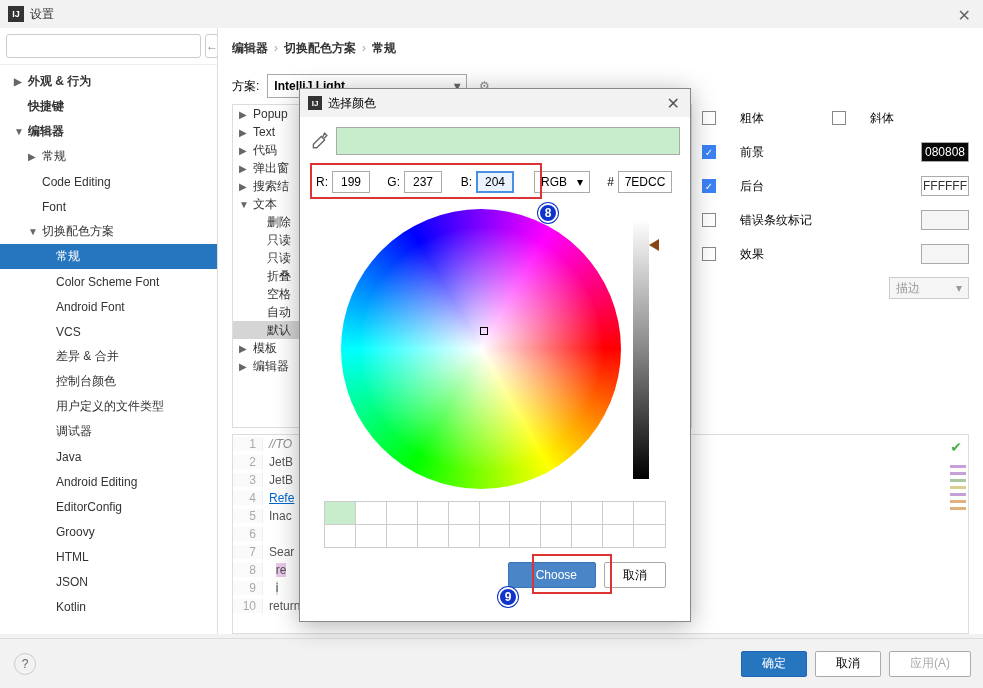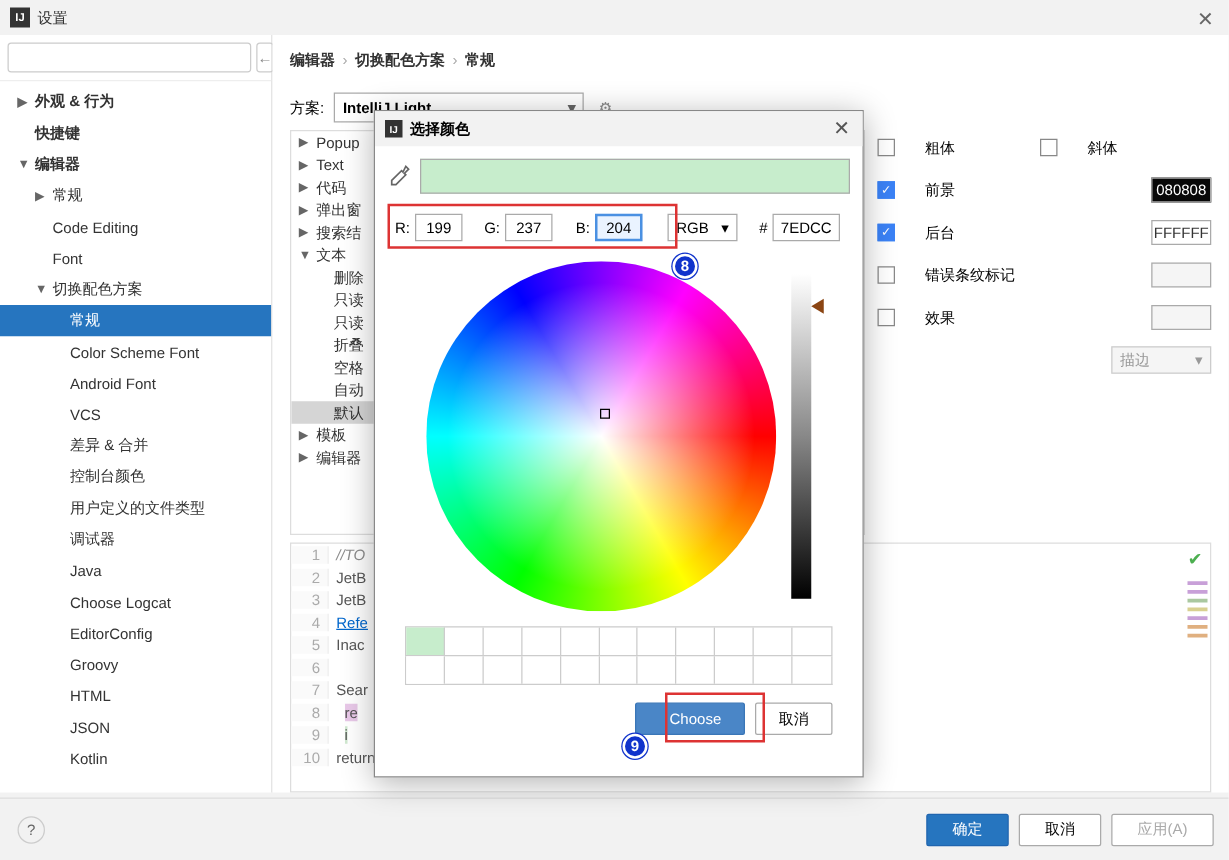--- a/index.html
+++ b/index.html
@@ -59,21 +59,21 @@
 .code-text .comment { color: #8c8c8c; font-style: italic; }
 .code-text .link { color: #0066cc; text-decoration: underline; }
 .green-check { position:absolute; top:4px; right:6px; color:#4caf50; font-size:14px; }
 .ruler-marks { position:absolute; right:2px; top:30px; display:flex; flex-direction:column; gap:4px; }
 .ruler-marks div { width:16px; height:3px; }
 
 
 .color-dialog { position: absolute; left: 299px; top: 88px; width: 392px; height: 534px; background: #fff; border: 1px solid #888; box-shadow: 0 4px 24px rgba(0,0,0,0.3); z-index: 10; }
 .cd-title { height: 28px; background: #f2f2f2; display: flex; align-items: center; padding: 0 8px; position:relative; }
 .cd-title .app-icon { width:14px; height:14px; background:#333; color:#fff; font-size:8px; display:flex; align-items:center; justify-content:center; font-weight:bold; }
-.cd-title .t { margin-left: 6px; font-weight: bold; }
+.cd-title .t { margin-left: 6px; font-weight: normal; }
 .cd-title .x { position:absolute; right:10px; font-size:16px; color:#555; }
 
 .cd-body { padding: 10px; }
 .preview-row { display: flex; align-items: center; gap: 8px; margin-bottom: 10px; }
 .eyedrop { width: 18px; height: 18px; }
 .preview-swatch { flex:1; height: 28px; background: #C7EDCC; border: 1px solid #aaa; }
 
 .rgb-row { display: flex; align-items: center; gap: 4px; margin-bottom: 10px; position:relative; padding:6px 4px; }
 .red-outline { position:absolute; border:2px solid #d33; left:0; top:-2px; width:232px; height:36px; pointer-events:none; }
 .rgb-row label { width: 14px; text-align:right; }
@@ -186,21 +186,21 @@
         <div class="tree-row level-2">
           <span class="arrow"></span>
           <span>调试器</span>
         </div>
         <div class="tree-row level-2">
           <span class="arrow"></span>
           <span>Java</span>
         </div>
         <div class="tree-row level-2">
           <span class="arrow"></span>
-          <span>Choose Logcat</span>
+          <span>Android Editing</span>
         </div>
         <div class="tree-row level-2">
           <span class="arrow"></span>
           <span>EditorConfig</span>
         </div>
         <div class="tree-row level-2">
           <span class="arrow"></span>
           <span>Groovy</span>
         </div>
         <div class="tree-row level-2">

